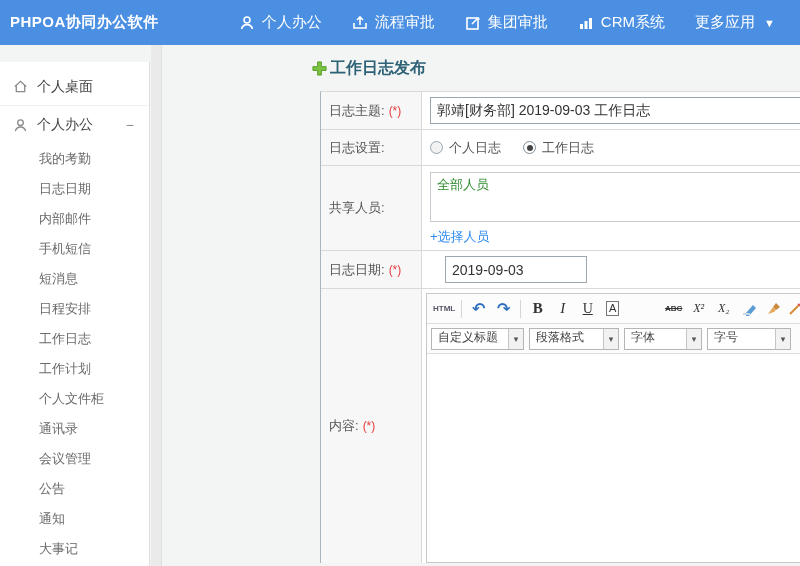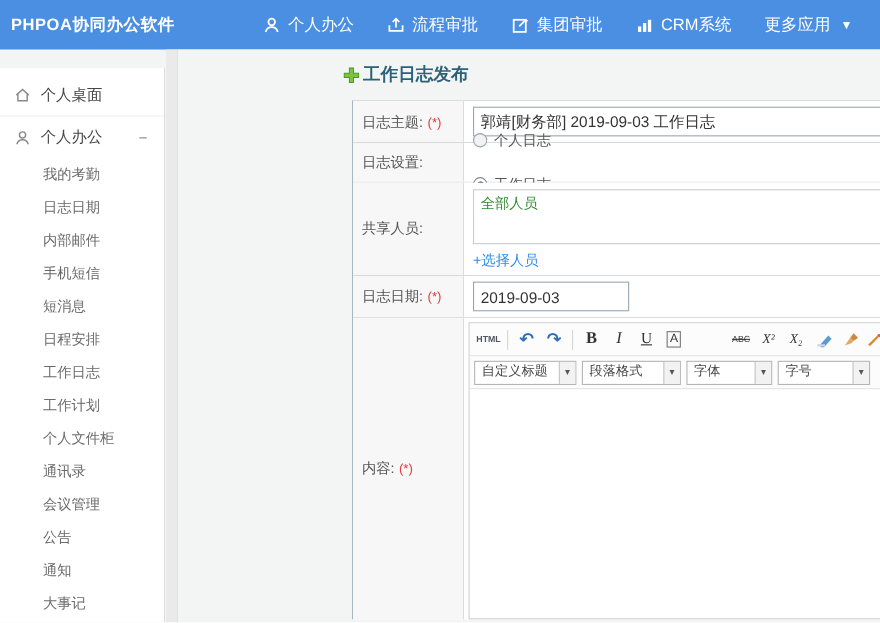--- a/index.html
+++ b/index.html
@@ -49,23 +49,23 @@
   .flabel { width:101px; min-width:101px; background:#f7f7f7; border-right:1px solid #d9d9d9;
     display:flex; align-items:center; padding-left:8px; font-size:13px; color:#555; gap:4px; }
   .req { color:#e53c3c; font-size:12px; }
   .fvalue { flex:1; background:#fff; display:flex; align-items:center; padding:5px 8px; }
   .r1 { height:38px; } .r2 { height:36px; } .r3 { height:85px; } .r4 { height:38px; }
   .r5 { height:274px; border-bottom:none; }
 
   .text-input { height:27px; border:1px solid #9aa7b1; padding:0 6px; font-size:14px; color:#333;
     font-family:"Liberation Sans","DejaVu Sans",sans-serif; background:#fff; outline:none; }
   .subject-input { flex:1; }
-  .date-input { width:142px; }
-
-  .radio-group { display:flex; align-items:center; gap:22px; font-size:13px; color:#555;flex-direction:column; }
+  .date-input { width:142px;margin-left:15px; }
+
+  .radio-group { display:flex; align-items:center; gap:22px; font-size:13px; color:#555; }
   .radio-opt { display:flex; align-items:center; gap:6px; cursor:pointer; }
   .radio { width:13px; height:13px; border-radius:50%; border:1px solid #9aa4ab; background:#f2f2f2;
     display:inline-flex; align-items:center; justify-content:center; }
   .radio.checked { background:#fff; border-color:#7f8c94; }
   .radio.checked::after { content:""; width:6px; height:6px; border-radius:50%; background:#444; }
 
   .share-cell { flex-direction:column; align-items:stretch; padding:6px 8px 4px 8px; }
   .share-box { height:56px; border:1px solid #c6ccd2; background:#fff; padding:3px 6px;
     font-size:13px; color:#2e8b2e; }
   .share-link { margin-top:6px; font-size:13px; color:#2d8cf0; cursor:pointer; }
@@ -77,21 +77,21 @@
     background:#fcfcfc; height:30px; flex-wrap:nowrap; white-space:nowrap; }
   .tbtn { min-width:23px; height:23px; display:inline-flex; align-items:center; justify-content:center;
     font-size:13px; color:#333; margin:0 1px; cursor:pointer; border:1px solid transparent; border-radius:2px; }
   .tsep { width:1px; height:18px; background:#d5d5d5; margin:0 4px; }
   .t-html { font-size:8px; font-weight:bold; color:#556; letter-spacing:0;text-align:center; }
   .t-undo,.t-redo { color:#2f6fbd; font-size:16px; font-weight:bold; }
   .t-b { font-family:"Liberation Serif","DejaVu Serif",serif; font-weight:bold; font-size:15px; }
   .t-i { font-family:"Liberation Serif","DejaVu Serif",serif; font-style:italic; font-size:15px; }
   .t-u { font-family:"Liberation Serif","DejaVu Serif",serif; font-size:14px; text-decoration:underline; }
   .t-abox { border:1px solid #777; font-size:11px; padding:0 2px; line-height:13px; height:15px; }
-  .t-abc { font-size:8px; font-weight:normal; text-decoration:line-through;margin-left:37px; }
+  .t-abc { font-size:8px; font-weight:bold; text-decoration:line-through;margin-left:37px; }
   .t-supsub { font-size:12px; font-family:"Liberation Serif","DejaVu Serif",serif; font-style:italic; }
   .t-quote { font-family:"Liberation Serif","DejaVu Serif",serif; font-weight:bold; font-size:15px;
     letter-spacing:-2px; color:#0c4a6e; }
   .t-caret { font-size:9px; color:#555; margin-left:2px; }
 
   .dropdown { display:flex; align-items:flex-start; height:22px; border:1px solid #b5b5b5; background:#fff;
     margin-right:5px; cursor:pointer; }
   .dropdown .dd-label { font-size:12px; color:#444; padding:0 6px; flex:1; white-space:nowrap; }
   .dropdown .dd-caret { width:15px; height:100%; border-left:1px solid #c5c5c5; display:flex;
     align-items:center; justify-content:center; font-size:9px; color:#555; background:#f2f2f2; }

